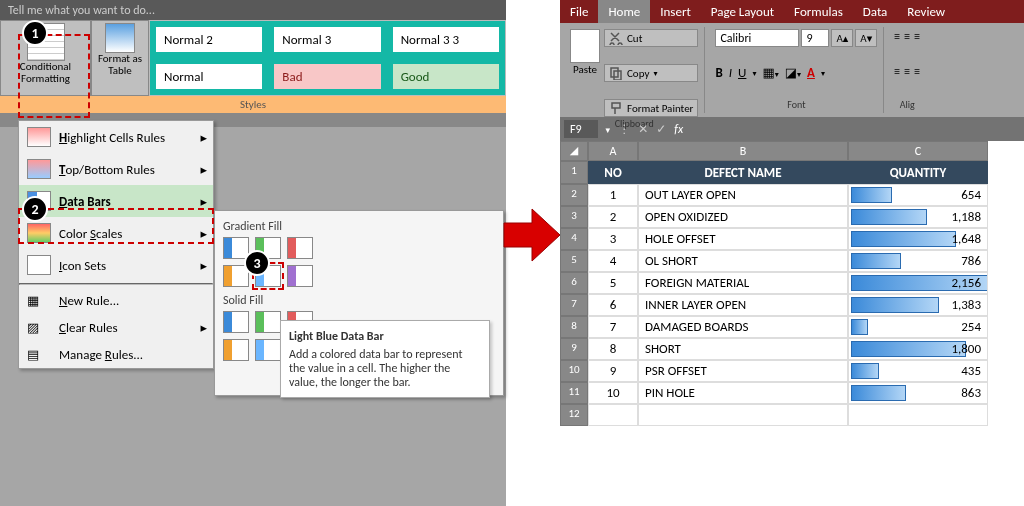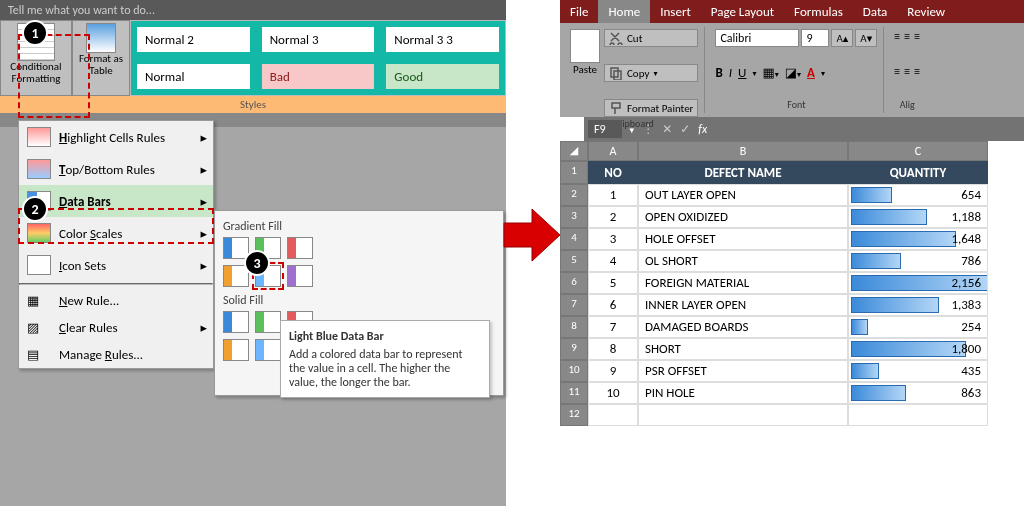--- a/index.html
+++ b/index.html
@@ -24,21 +24,21 @@
   .tooltip-title { font-weight: bold; color: #333; margin-bottom: 4px; }
   .num-badge { position: absolute; width: 26px; height: 26px; border-radius: 50%; background: #000; color: #fff; border: 2px solid #fff; font-weight: bold; display: flex; align-items: center; justify-content: center; font-size: 14px; z-index: 50; }
   .red-dash { border: 2px dashed #c00; position: absolute; z-index: 40; pointer-events: none; }
   .big-arrow { position: absolute; width: 60px; height: 60px; z-index: 60; }
   .tabs-bar { display: flex; background: #7f1d1d; color: #fff; font-size: 13px; }
   .tabs-bar .tab { padding: 4px 10px; cursor: pointer; }
   .tabs-bar .tab.active { background: #888; }
   .ribbon-body { background: #a6a6a6; display: flex; padding: 4px; gap: 4px; align-items: stretch; height: 94px; }
   .ribbon-group { border-right: 1px solid #888; padding: 2px 6px; display: flex; flex-direction: column; justify-content: space-between; }
   .group-label { font-size: 10px; color: #333; text-align: center; }
-  .name-box-row { display: flex; align-items: center; background: #737373; color: #fff; padding: 3px 4px; font-size: 12px; gap: 8px; margin-left: 24px; }
+  .name-box-row { display: flex; align-items: center; background: #737373; color: #fff; padding: 3px 4px; font-size: 12px; gap: 8px; }
   .name-box { background: #595959; color: #fff; padding: 2px 16px 2px 6px; }
   .grid { display: grid; grid-template-columns: 28px 50px 210px 140px; font-size: 13px; }
   .grid .rowh { background: #888; color: #fff; text-align: center; border: 1px solid #777; font-size: 11px; padding: 2px 0;}
   .grid .colh { background: #888; color: #fff; text-align: center; border: 1px solid #777; font-size: 12px; padding: 2px 0;}
   .grid .cell { background: #fff; border: 1px solid #ddd; padding: 2px 6px; height: 22px; position: relative; overflow: hidden;}
   .grid .hdrcell { background: #34495e; color: #fff; font-weight: bold; text-align: center; padding: 3px 0; border: 1px solid #34495e;}
   .grid .numcell { text-align: center; }
   .grid .qtycell { text-align: right; }
   .databar { position: absolute; top: 2px; bottom: 2px; left: 2px; background: linear-gradient(to right, #3b8ad9, #b3d6f6); border: 1px solid #2a6bb0; }
   .qtytxt { position: relative; z-index: 2; }
@@ -49,21 +49,21 @@
 </style>
 </head>
 <body>
 
 <div class="panel" style="left:0; top:0; width:506px; height:506px;">
   <div style="background:#595959;color:#ccc;padding:3px 8px;font-size:12px;">
     <span>Tell me what you want to do...</span>
   </div>
 
   <div style="display:flex; background:#bfbfbf;">
-    <div class="ribbon-cell" style="width:72px;">
+    <div class="ribbon-cell" style="width:91px;">
       <div class="cf-icon"></div>
       <div style="font-size:11px;text-align:center;line-height:1.1;">Conditional Formatting</div>
     </div>
     <div class="ribbon-cell" style="width:58px;">
       <div style="width:30px;height:30px;border:1px solid #888;background:linear-gradient(#5aa0e0,#fff);"></div>
       <div style="font-size:11px;text-align:center;line-height:1.1;">Format as Table</div>
     </div>
     <div class="style-gallery" style="flex:1;">
       <div class="style-box">Normal 2</div>
       <div class="style-box">Normal 3</div>

